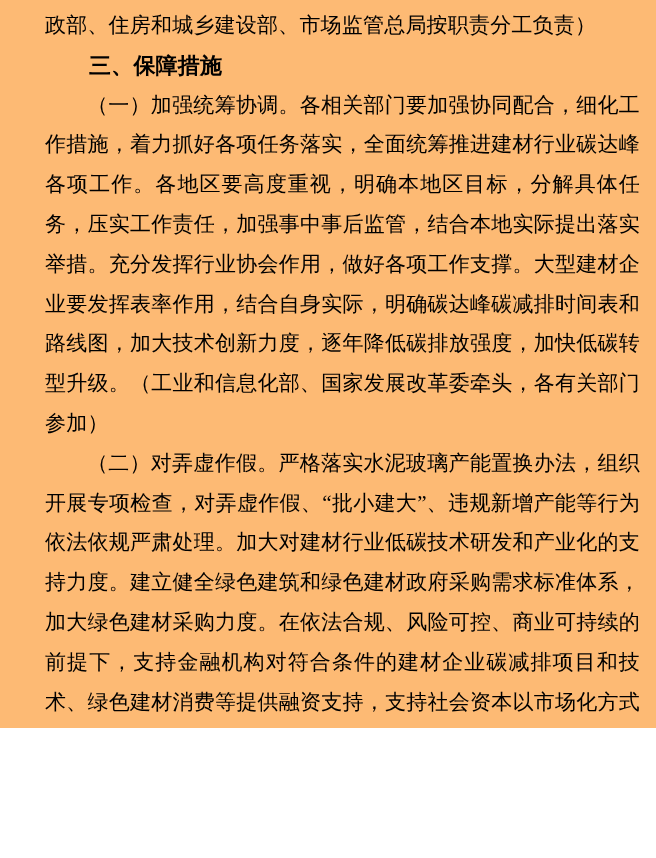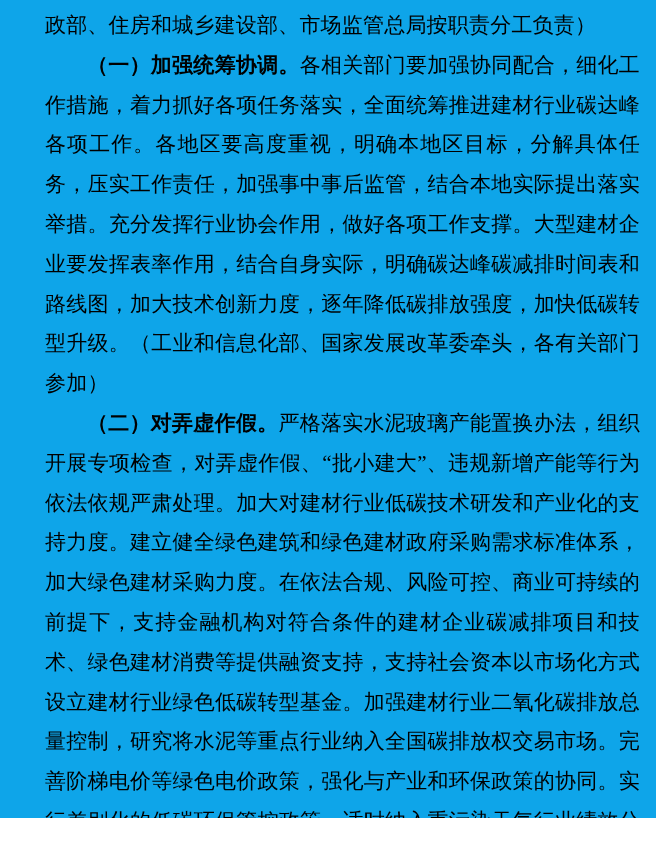--- a/index.html
+++ b/index.html
@@ -3,24 +3,24 @@
 <meta charset="utf-8">
 <style>
   html, body {
     margin: 0;
     padding: 0;
     background: #ffffff;
   }
   .page {
     position: relative;
     width: 656px;
-    height: 818px;
+    height: 728px;
     box-sizing: border-box;
     padding: 6px 16px 0 45px;
-    background: #0ea5e9;
+    background: #fdba74;
     color: #000000;
     font-family: "Liberation Serif", "DejaVu Serif", serif;
     font-size: 21px;
     line-height: 39.8px;
     text-align: justify;
     text-justify: inter-ideograph;
     overflow: hidden;
     letter-spacing: 0.2px;
   }
   p.para {
@@ -30,32 +30,33 @@
   }
   p.continuation {
     text-indent: 0;
   }
   p.heading {
     font-family: "Liberation Sans", "DejaVu Sans", sans-serif;
     font-weight: bold;
     font-size: 22px;
   }
   .lead {
-    font-weight: bold;
+    font-weight: normal;
   }
   .attribution {
     
     font-style: normal;
   }
 </style>
 </head>
 <body>
 
 <div class="page">
 
   <p class="para continuation"><span>政部、住房和城乡建设部、市场监管总局按职责分工负责）</span></p>
 
+  <p class="para heading"><span>三、保障措施</span></p>
 
   <p class="para body"><span class="lead">（一）加强统筹协调。</span><span>各相关部门要加强协同配合，细化工作措施，着力抓好各项任务落实，全面统筹推进建材行业碳达峰各项工作。各地区要高度重视，明确本地区目标，分解具体任务，压实工作责任，加强事中事后监管，结合本地实际提出落实举措。充分发挥行业协会作用，做好各项工作支撑。大型建材企业要发挥表率作用，结合自身实际，明确碳达峰碳减排时间表和路线图，加大技术创新力度，逐年降低碳排放强度，加快低碳转型升级。</span><span class="attribution">（工业和信息化部、国家发展改革委牵头，各有关部门参加）</span></p>
 
   <p class="para body"><span class="lead">（二）对弄虚作假。</span><span>严格落实水泥玻璃产能置换办法，组织开展专项检查，对弄虚作假、“批小建大”、违规新增产能等行为依法依规严肃处理。加大对建材行业低碳技术研发和产业化的支持力度。建立健全绿色建筑和绿色建材政府采购需求标准体系，加大绿色建材采购力度。在依法合规、风险可控、商业可持续的前提下，支持金融机构对符合条件的建材企业碳减排项目和技术、绿色建材消费等提供融资支持，支持社会资本以市场化方式设立建材行业绿色低碳转型基金。加强建材行业二氧化碳排放总量控制，研究将水泥等重点行业纳入全国碳排放权交易市场。完善阶梯电价等绿色电价政策，强化与产业和环保政策的协同。实行差别化的低碳环保管控政策，适时纳入重污染天气行业绩效分级管控体系。加强建材行</span></p>
 
 </div>
 
 </body></html>

